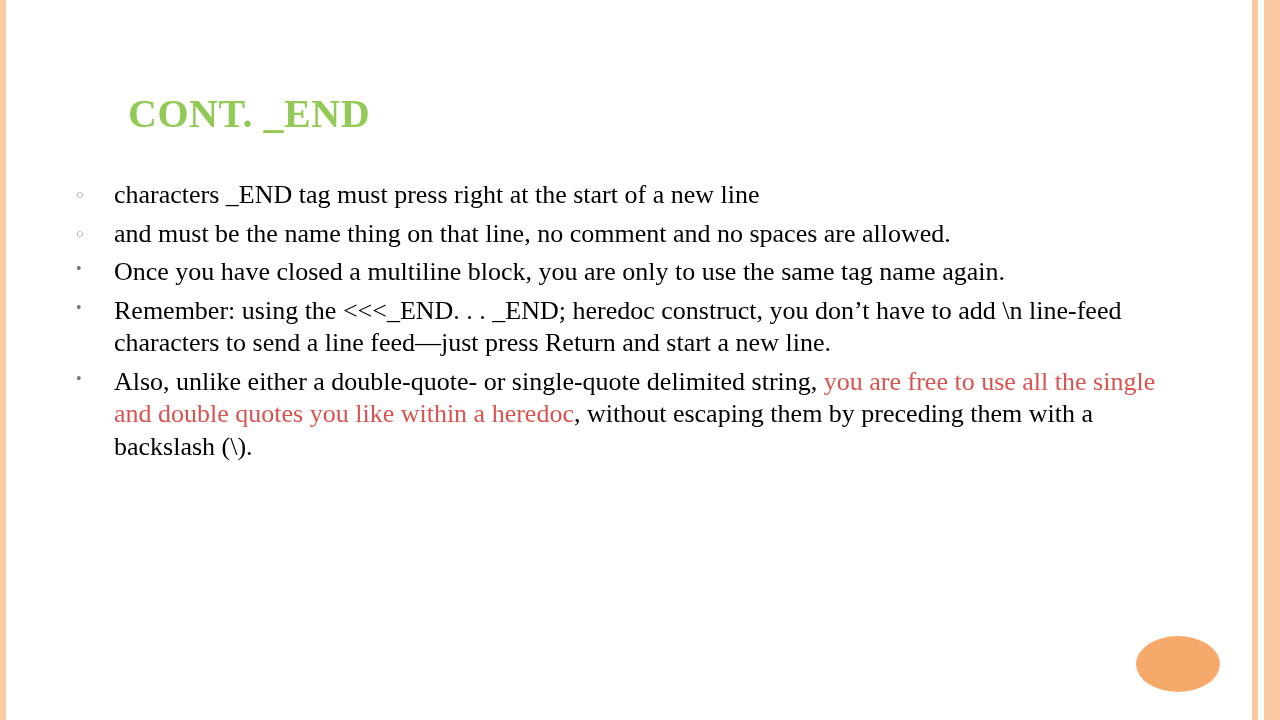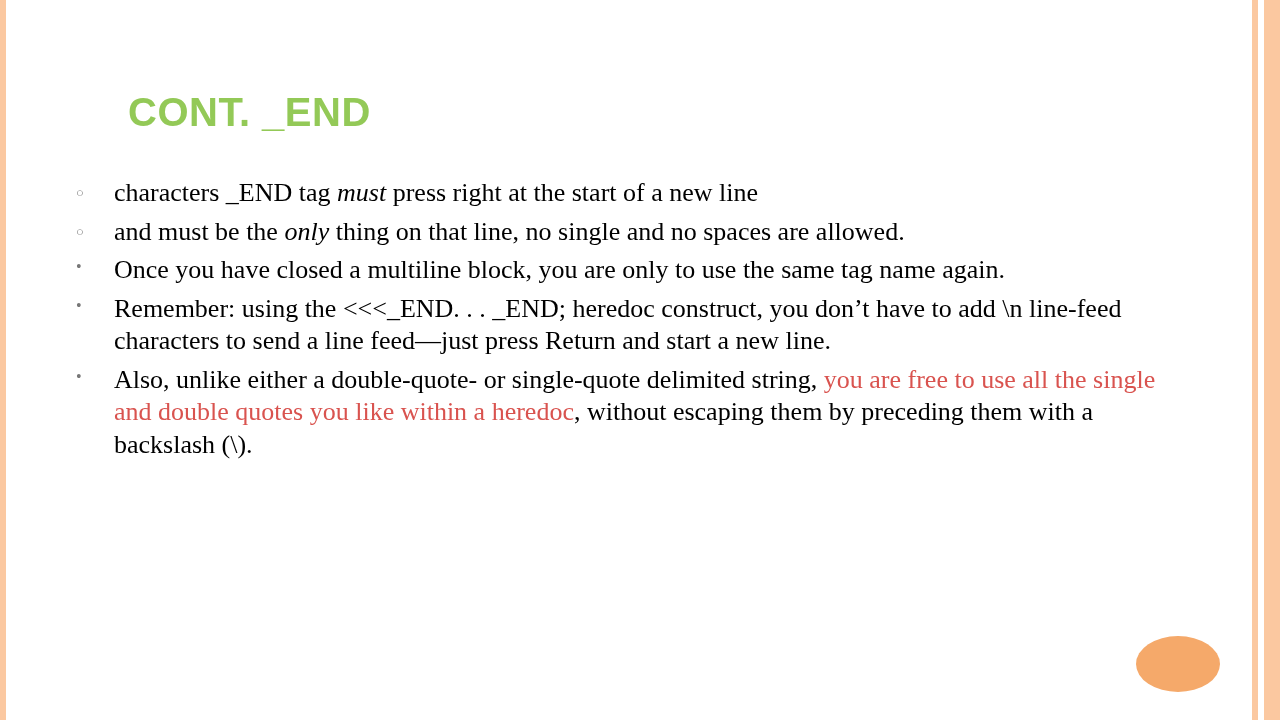--- a/index.html
+++ b/index.html
@@ -1,47 +1,47 @@
 <!DOCTYPE html>
 <html><head>
 <meta charset="utf-8">
 <style>
   html,body{margin:0;padding:0;width:1280px;height:720px;font-family:Georgia,'Times New Roman',serif;background:#fff;overflow:hidden}
   .edge-right{position:absolute;right:0;top:0;width:28px;height:720px;background:#fbc8a0}
   .edge-right-inner{position:absolute;left:6px;top:0;width:6px;height:720px;background:#fff}
   .edge-left{position:absolute;left:0;top:0;width:6px;height:720px;background:#fbc8a0}
   .slide{position:absolute;left:0;top:0;width:1252px;height:720px;padding:90px 90px 0 70px;box-sizing:border-box}
-  .title{font-family:Liberation Sans, sans-serif;font-weight:700;font-size:40px;color:#93c957;margin:0 0 42px 58px;letter-spacing:0.5px}
+  .title{font-family:Liberation Serif, serif;font-weight:700;font-size:40px;color:#93c957;margin:0 0 42px 58px;letter-spacing:0.5px}
   ul{list-style:none;margin:0;padding:0}
   li{display:flex;align-items:flex-start;margin-bottom:6px}
   .bullet{flex:0 0 38px;text-align:left;font-size:13px;color:#777;padding-top:8px;padding-left:6px}
   .bullet.dot{font-size:16px;padding-top:4px}
   .txt{flex:1;font-size:26px;line-height:1.25;color:#000}
-  .em{font-style:italic}
+  .em{}
   .hl{color:#d9534f}
   .oval{position:absolute;right:60px;bottom:28px;width:84px;height:56px;border-radius:50%;background:#f5a96a}
 </style>
 </head>
 <body>
 
 <div class="edge-left"></div>
 <div class="edge-right">
   <div class="edge-right-inner"></div>
 </div>
 
 <div class="slide">
   <h1 class="title">CONT. _END</h1>
   <ul>
       <li>
         <span class="bullet">○</span>
         <span class="txt"><span>characters _END tag </span><span class="em">must</span><span> press right at the start of a new line</span></span>
       </li>
       <li>
         <span class="bullet">○</span>
-        <span class="txt"><span>and must be the </span><span class="em">only</span><span> thing on that line, no single and no spaces are allowed.</span></span>
+        <span class="txt"><span>and must be the </span><span class="em">name</span><span> thing on that line, no comment and no spaces are allowed.</span></span>
       </li>
       <li>
         <span class="bullet dot">•</span>
         <span class="txt"><span>Once you have closed a multiline block, you are only to use the same tag name again.</span></span>
       </li>
       <li>
         <span class="bullet dot">•</span>
         <span class="txt"><span>Remember: using the &lt;&lt;&lt;_END. . . _END; heredoc construct, you don’t have to add \n line-feed characters to send a line feed—just press Return and start a new line.</span></span>
       </li>
       <li>

